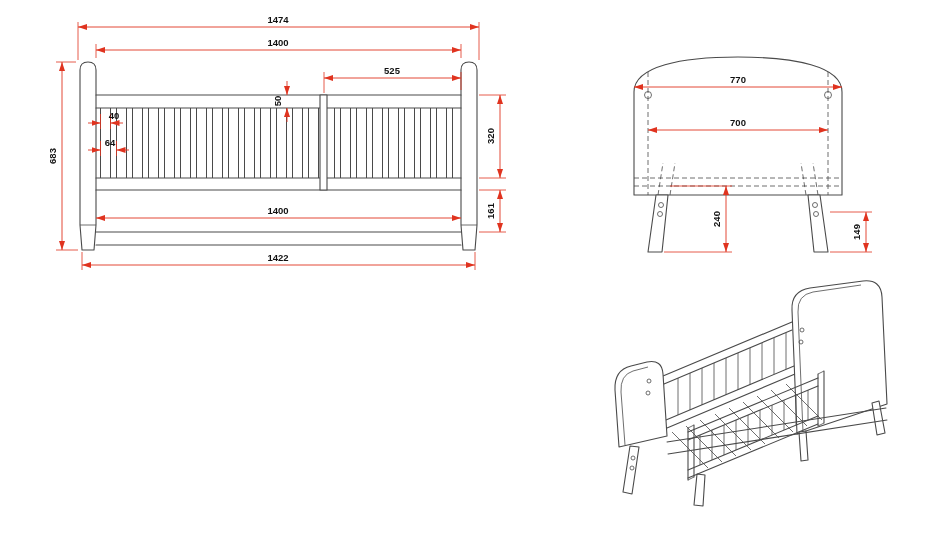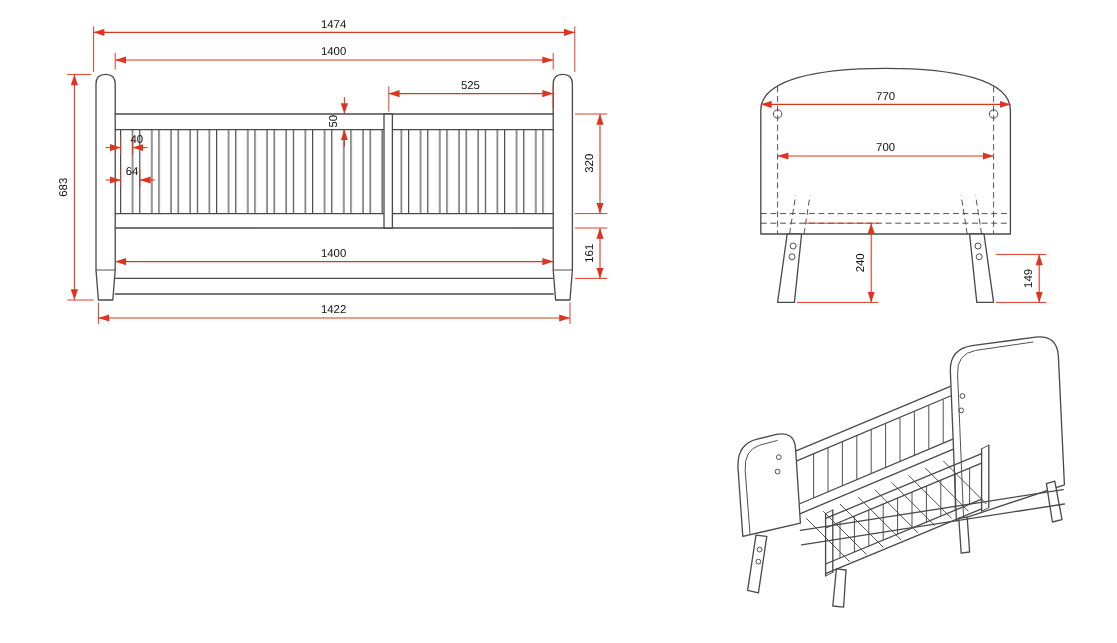--- a/index.html
+++ b/index.html
@@ -10,20 +10,21 @@
     --background:#ffffff;
   }
   *{margin:0;padding:0;box-sizing:border-box;}
   html,body{background:var(--background);}
   .canvas{
     position:relative;
     width:931px;height:536px;
     background:var(--background);
     font-family:"Liberation Sans",sans-serif;
     overflow:hidden;
+    font-weight:bold;
   }
   svg{display:block;}
   svg text{
     font-family:"Liberation Sans",sans-serif;
     font-size:9.5px;
     fill:var(--text);
   }
   .geom{stroke:var(--line);stroke-width:1.1;fill:none;stroke-linejoin:round;stroke-linecap:round;}
   .geom-fill{stroke:var(--line);stroke-width:1.1;fill:#ffffff;stroke-linejoin:round;}
   .geom-thin{stroke:var(--line);stroke-width:0.8;fill:none;}

